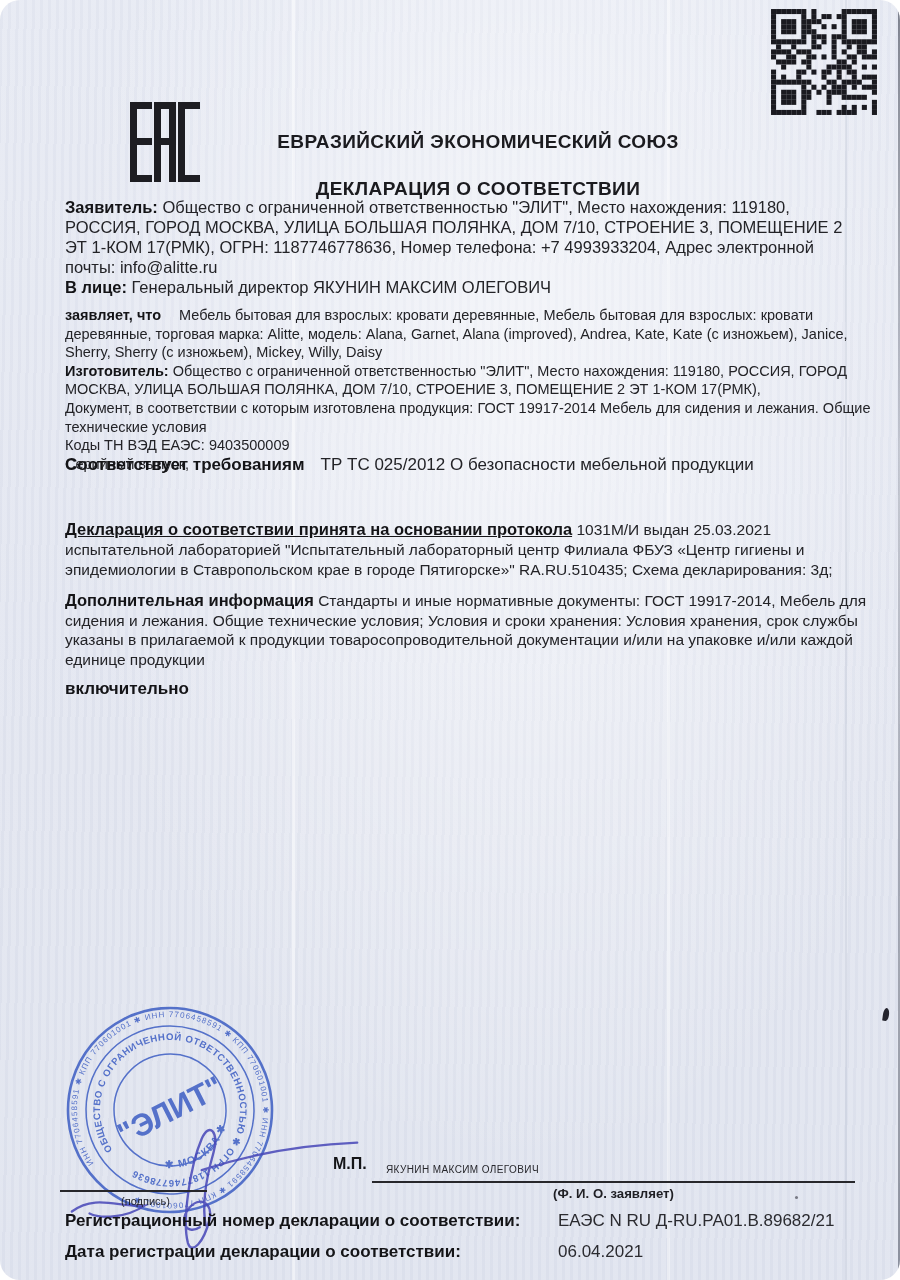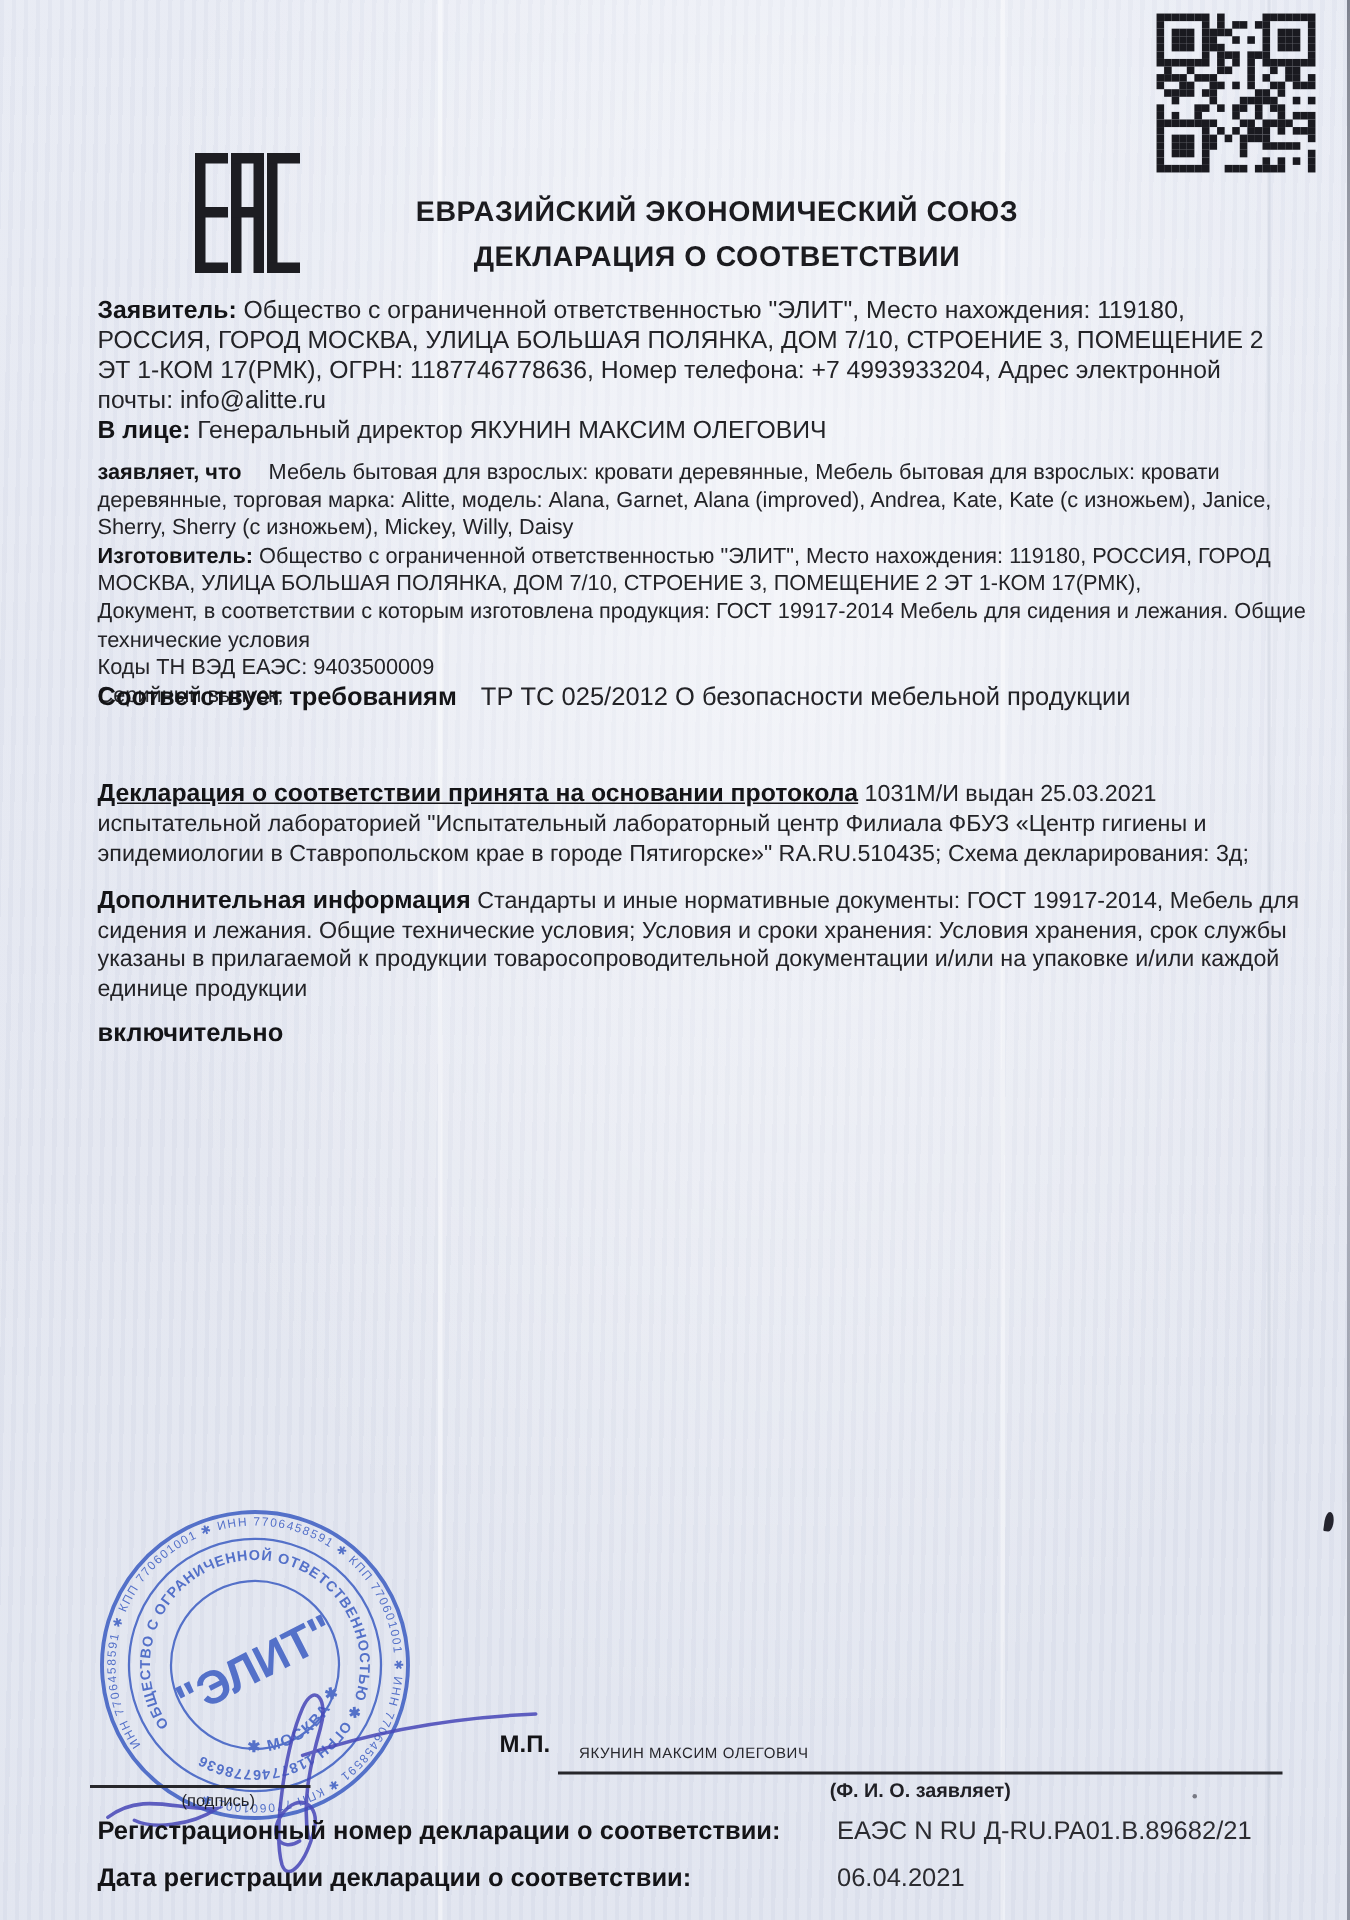--- a/index.html
+++ b/index.html
@@ -3,38 +3,38 @@
 <meta charset="utf-8">
 <style>
   html,body{margin:0;padding:0;}
   body{width:900px;height:1280px;font-family:"Liberation Sans",sans-serif;}
   .page{position:absolute;left:0;top:0;width:900px;height:1280px;overflow:hidden;
     background-color:#e4e7f0;
     background-image:
       radial-gradient(ellipse at 58% 30%, rgba(255,255,255,.55), rgba(255,255,255,0) 62%),
       repeating-linear-gradient(91deg, rgba(203,209,226,.16) 0 3px, rgba(238,241,248,.22) 3px 8px),
       linear-gradient(180deg,#e7eaf3 0%,#e2e5ef 60%,#dfe3ee 100%);
-    color:#232327;}
+    color:#232327;border-radius:20px;}
   .crease{position:absolute;top:0;bottom:0;pointer-events:none;}
   .crease.c1{left:292px;width:3px;background:rgba(255,255,255,.45);}
   .crease.c2{left:667px;width:3px;background:rgba(255,255,255,.40);}
   .crease.c3{left:845px;width:2px;background:rgba(170,178,198,.22);}
   .edge-right{position:absolute;right:0;top:0;bottom:0;width:2px;
     background:linear-gradient(180deg,rgba(40,45,60,.55),rgba(40,45,60,.18) 35%,rgba(40,45,60,.45));}
   .speck{position:absolute;background:#24242e;}
   .speck.s1{left:883px;top:1008px;width:6px;height:13px;border-radius:60% 60% 55% 10%;transform:rotate(8deg);}
   .speck.s2{left:795px;top:1196px;width:3px;height:3px;border-radius:50%;opacity:.55;}
 
   .eac-logo{position:absolute;left:130px;top:102px;width:70px;height:80px;}
   .qr{position:absolute;left:768px;top:6px;width:112px;height:112px;}
   .qr svg{width:112px;height:112px;}
 
   .titles{position:absolute;left:56px;right:0;top:131px;text-align:center;}
   .titles .t1{font-size:19px;font-weight:bold;letter-spacing:.4px;color:#1b1b1f;}
-  .titles .t2{font-size:19px;font-weight:bold;letter-spacing:.4px;color:#1b1b1f;margin-top:8px;}
+  .titles .t2{font-size:19px;font-weight:bold;letter-spacing:.4px;color:#1b1b1f;margin-top:25px;}
 
   .para{position:absolute;left:65px;}
   b{color:#141417;margin-top:32px;}
   .p-applicant{top:197px;width:800px;font-size:16.5px;line-height:20px;}
   .p-declares{top:306px;width:806px;font-size:14.5px;line-height:18.6px;}
   .p-declares p{margin:0;}
   .gap-md{margin-left:18px;}
   .gap-lg{margin-left:16px;}
   .p-complies{top:455px;width:800px;font-size:17px;}
   .p-basis{top:519px;width:800px;font-size:15.5px;line-height:20px;}

